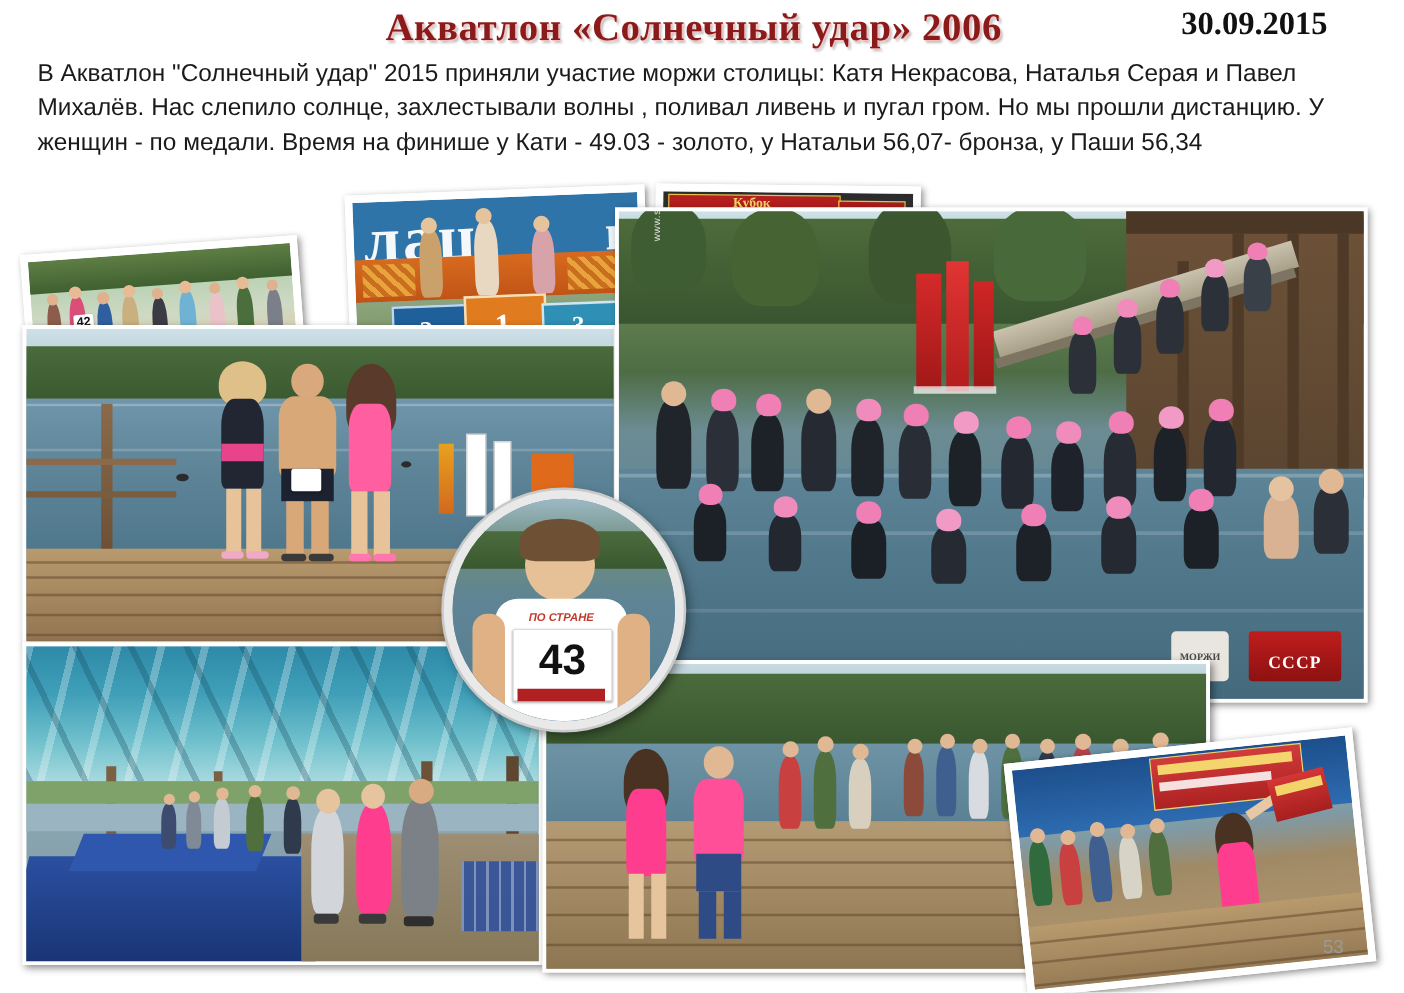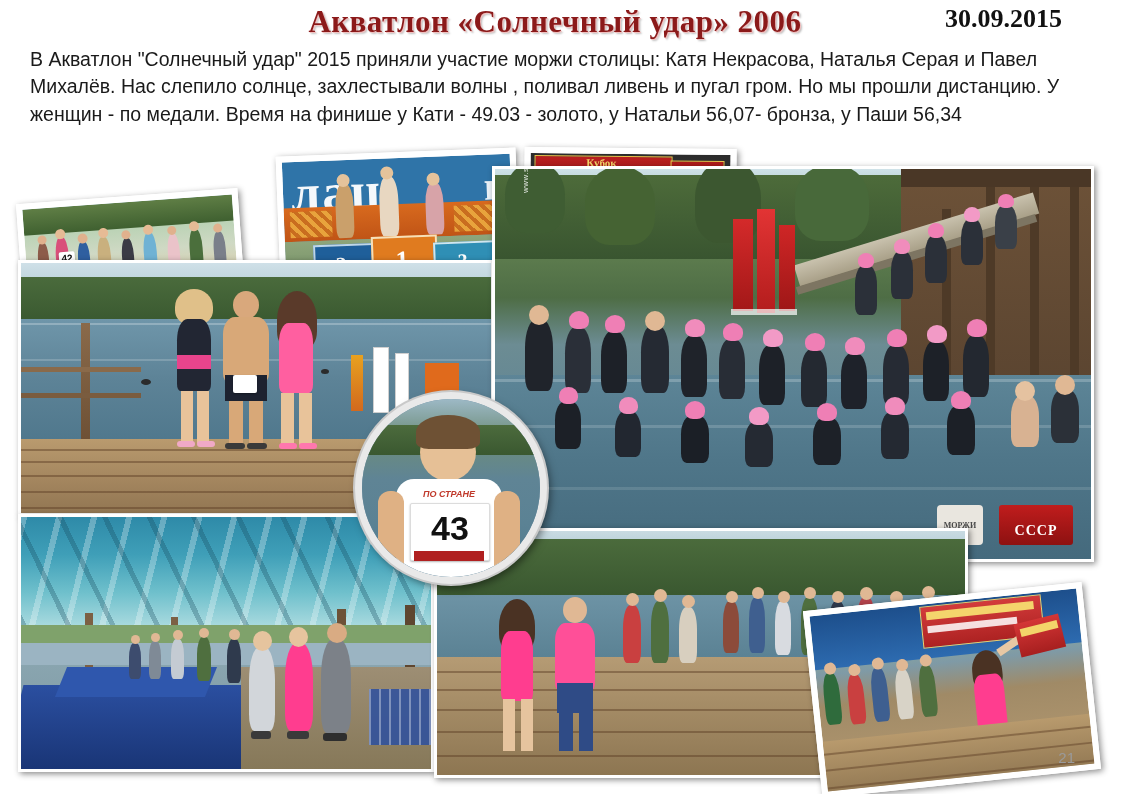--- a/index.html
+++ b/index.html
@@ -543,13 +543,13 @@
     <div style="position:absolute;left:44px;top:88px;width:86px;height:14px;background:#ffffff;"></div>
     <div style="position:absolute;left:44px;top:88px;width:86px;font-family:'Liberation Sans',sans-serif;font-weight:bold;font-size:9px;color:#c0392b;text-align:center;line-height:14px;font-style:italic;">ПО СТРАНЕ</div>
 
     <div class="bib" style="left:48px;top:104px;width:78px;height:56px;background:#ffffff;border:1px solid #dcdcdc;">
       <div class="bib-num" style="font-size:34px;line-height:48px;">43</div>
     </div>
     <div style="position:absolute;left:52px;top:152px;width:70px;height:10px;background:#b02020;"></div>
   </div>
 </div>
 
-<div id="page-number">21</div>
+<div id="page-number">53</div>
 
 </body></html>

